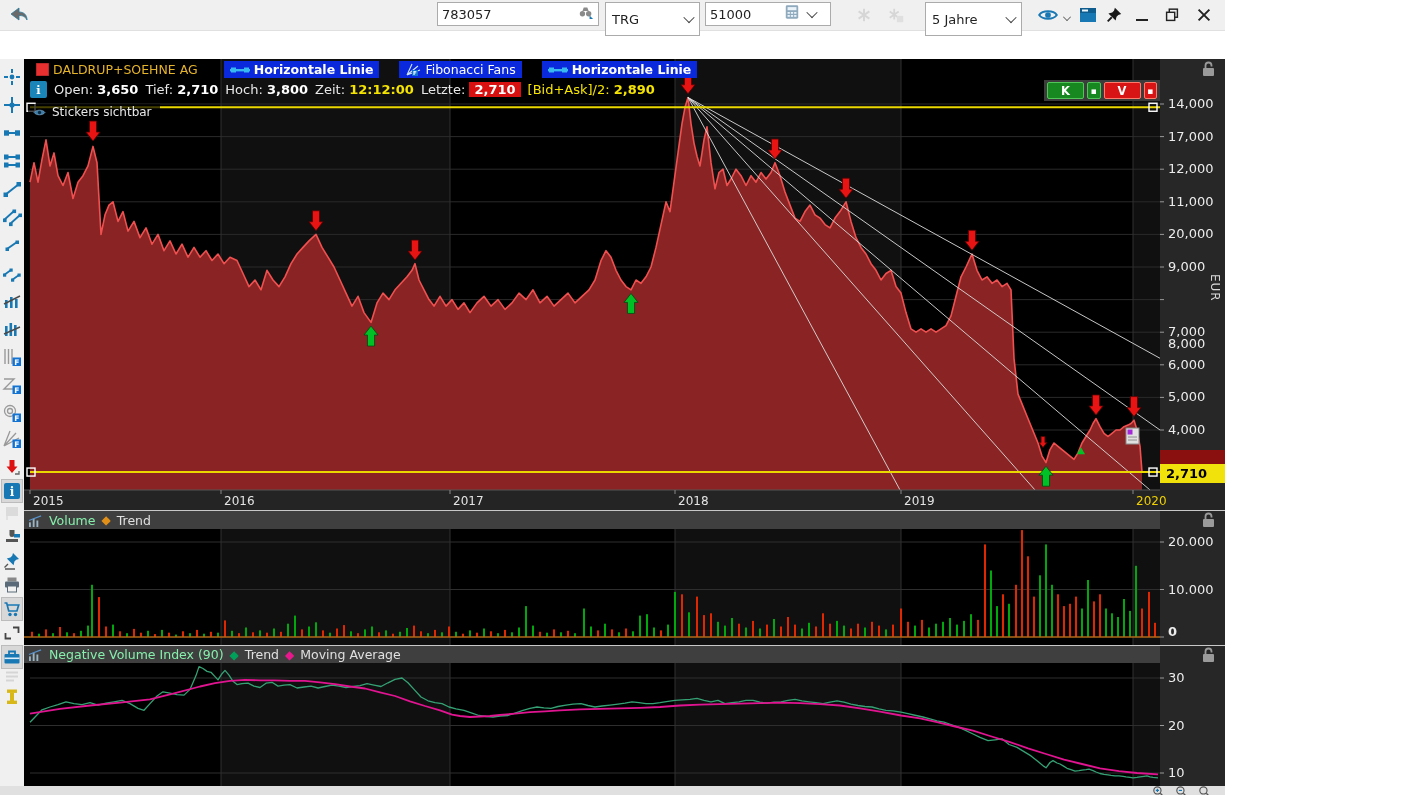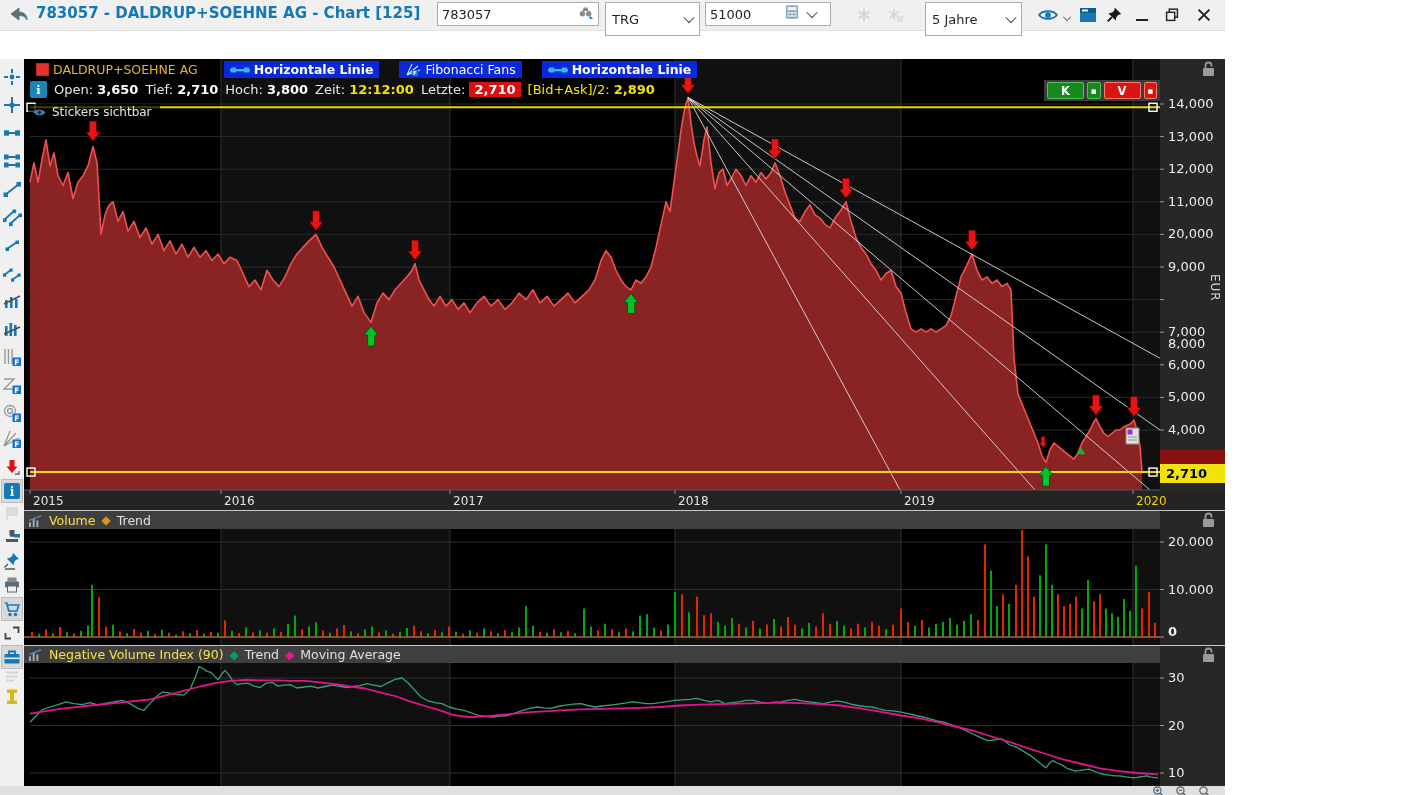--- a/index.html
+++ b/index.html
@@ -37,36 +37,35 @@
   .kv-btn{height:15px;display:flex;align-items:center;justify-content:center;font-size:11.5px;font-weight:bold;color:#fff;border-radius:2px;}
   #buy-btn{width:40px;background:#17871f;border:1px solid #52c558;}
   #buy-dd{width:13px;background:#17871f;border:1px solid #52c558;font-size:9px;}
   #sell-btn{width:40px;background:#d81414;border:1px solid #ff7a6a;}
   #sell-dd{width:13px;background:#d81414;border:1px solid #ff7a6a;font-size:9px;}
   #stickers-toggle{left:4px;top:45px;height:16px;display:flex;align-items:center;gap:5px;background:rgba(0,0,0,0.7);padding:0 8px 0 4px;font-size:12px;color:#e8e8e8;}
   .axis-label{position:absolute;font-size:13px;color:#ececec;}
   .axis-label.bold{font-weight:bold;}
   #eur-label{position:absolute;left:1184px;top:215px;writing-mode:vertical-rl;font-size:12px;color:#d8d8d8;letter-spacing:1px;}
   .panel-header{position:absolute;left:0;width:1136px;display:flex;align-items:center;gap:6px;font-size:12.5px;color:#e0e0e0;background:#3f3f3f;padding-left:4px;box-sizing:border-box;}
-  .panel-header .ptitle{color:#fde047;}
+  .panel-header .ptitle{color:#86efac;}
   .diamond{font-size:12px;line-height:1;}
   
   #statusbar{position:absolute;left:0;top:786px;width:1225px;height:9px;background:#e0e0e0;}
   #statusbar .zicons{position:absolute;right:14px;top:-3px;display:flex;gap:10px;}
 </style>
 </head>
 <body>
 
 <div id="app">
 
   <div id="titlebar">
     <span id="app-icon"><svg width="22" height="20" viewBox="0 0 22 20">
           <path d="M3 9 L11 3 L11 7 C16 7 19 10 19 15 C17 11 14 10.5 11 10.5 L11 15 Z" fill="#6a6a6a" stroke="#2a7a9a" stroke-width="0.8"></path>
         </svg></span>
-    <span id="win-title">783057 - DALDRUP+SOEHNE AG - Chart [125]</span>
 
     <div class="tb-field" style="left:437px;width:162px;">
       <input value="783057" style="">
       <span style="margin-right:3px;"><svg width="18" height="16" viewBox="0 0 20 18">
             <circle cx="6" cy="11" r="3" fill="#8a8a8a"></circle>
             <circle cx="13" cy="11" r="3" fill="#8a8a8a"></circle>
             <path d="M6 8l1.5-4h4L13 8" fill="#8a8a8a"></path>
             <path d="M14 13l4 4h-4z" fill="#1878b4"></path>
           </svg></span>
     </div>
@@ -719,21 +718,21 @@
       <span class="ptitle">Negative Volume Index (90)</span>
       <span class="diamond" style="color:#00a05a;">◆</span>
       <span>Trend</span>
       <span class="diamond" style="color:#e8188c;">◆</span>
       <span>Moving Average</span>
     </div>
 
     <div id="eur-label">EUR</div>
     <div id="axis-labels">
         <div class="axis-label" style="left: 1144px; top: 37px;">14,000</div>
-        <div class="axis-label" style="left: 1144px; top: 69.6px;">13,000</div>
+        <div class="axis-label" style="left: 1144px; top: 69.6px;">17,000</div>
         <div class="axis-label" style="left: 1144px; top: 102.2px;">12,000</div>
         <div class="axis-label" style="left: 1144px; top: 134.8px;">11,000</div>
         <div class="axis-label" style="left: 1144px; top: 167.4px;">20,000</div>
         <div class="axis-label" style="left: 1144px; top: 200px;">9,000</div>
         <div class="axis-label" style="left: 1144px; top: 232.6px; margin-top: 44px;">8,000</div>
         <div class="axis-label" style="left: 1144px; top: 265.2px;">7,000</div>
         <div class="axis-label" style="left: 1144px; top: 297.8px;">6,000</div>
         <div class="axis-label" style="left: 1144px; top: 330.4px;">5,000</div>
         <div class="axis-label" style="left: 1144px; top: 363px;">4,000</div>
         <div class="axis-label" style="left: 1144px; top: 475px;">20.000</div>

